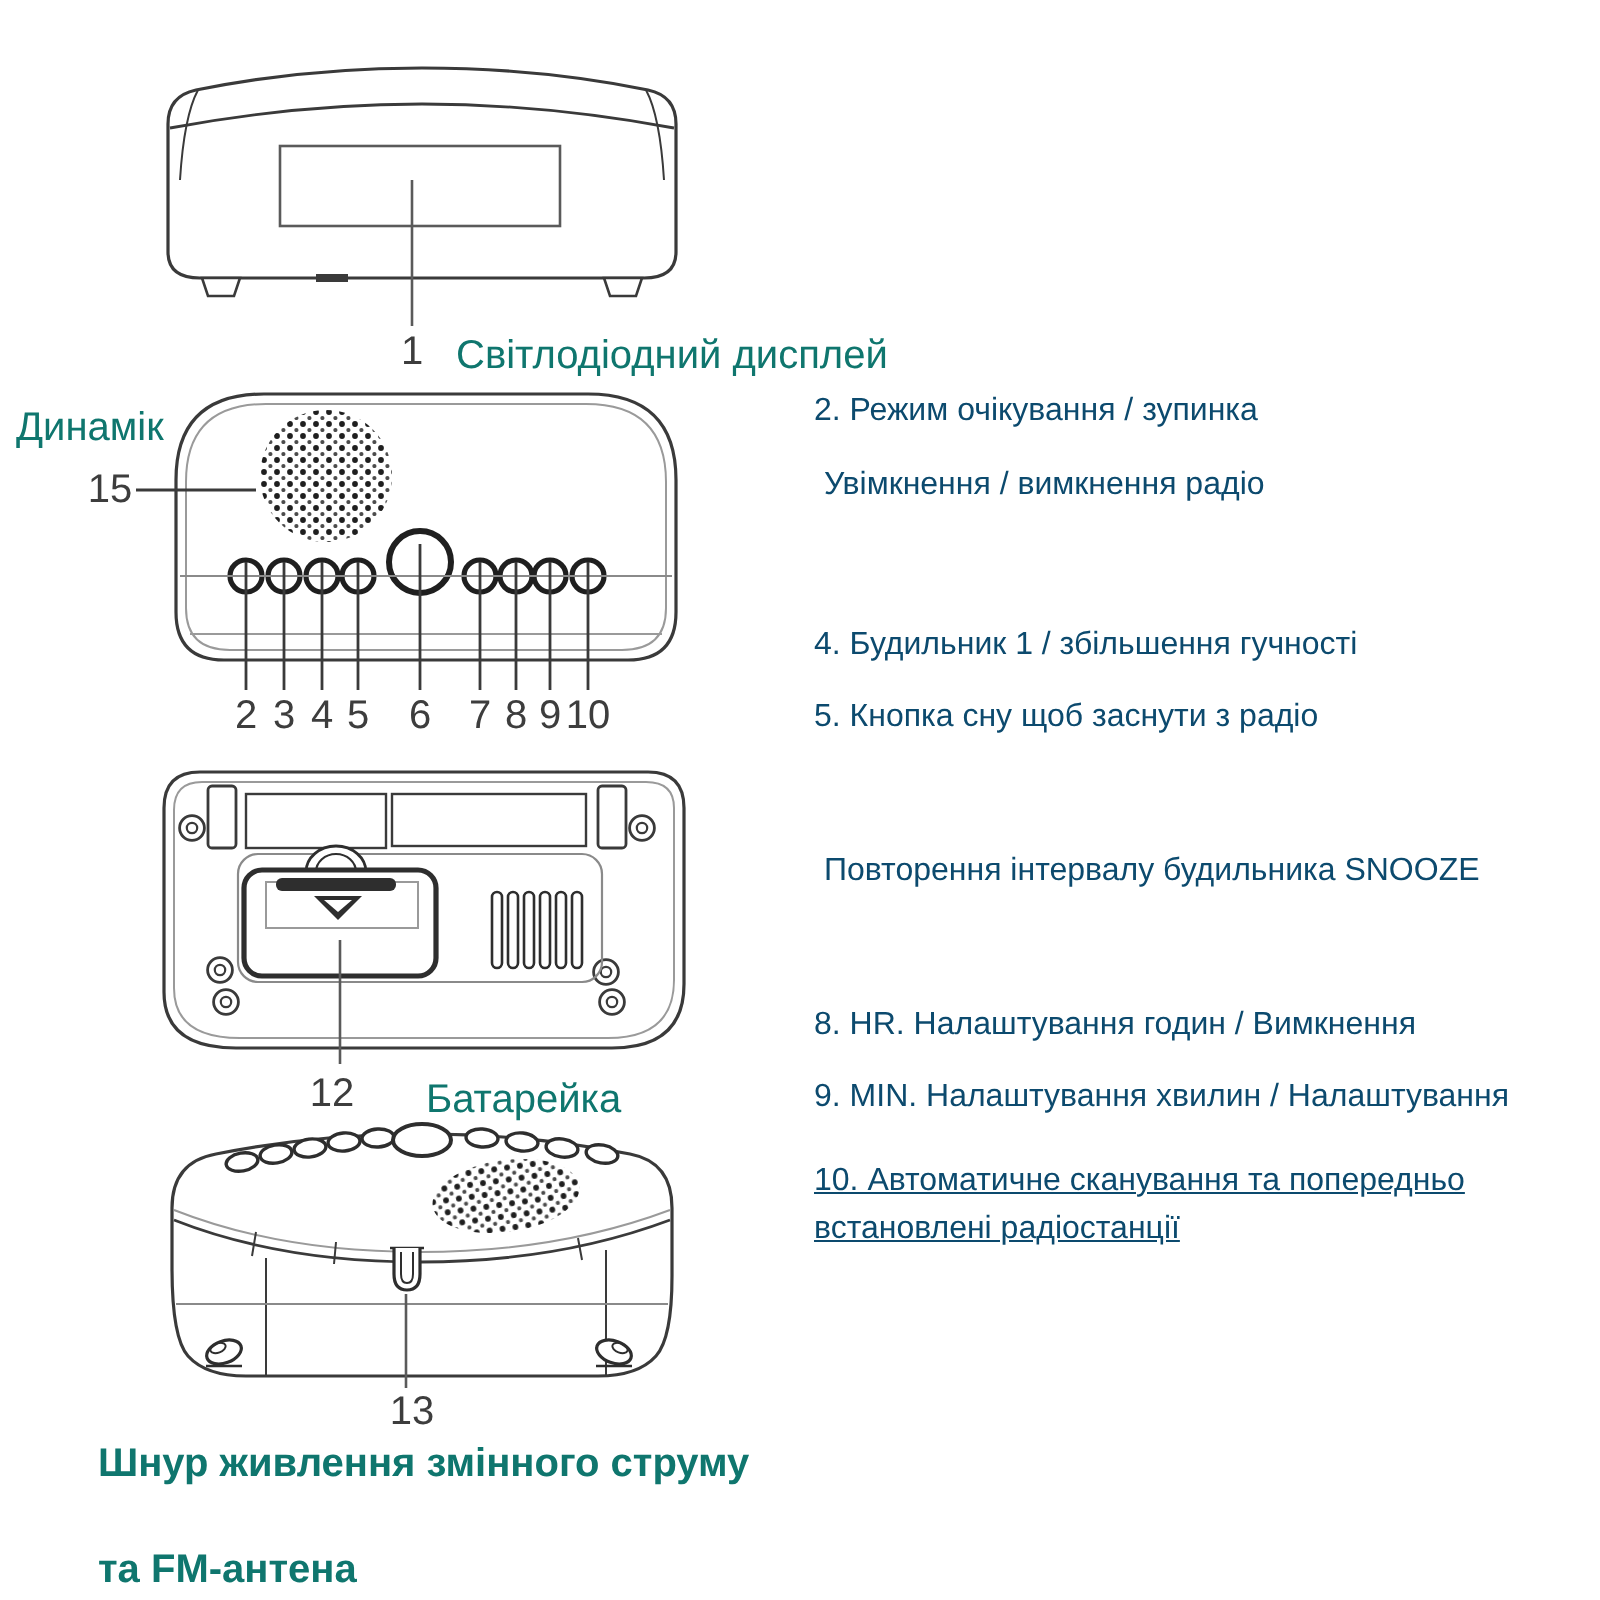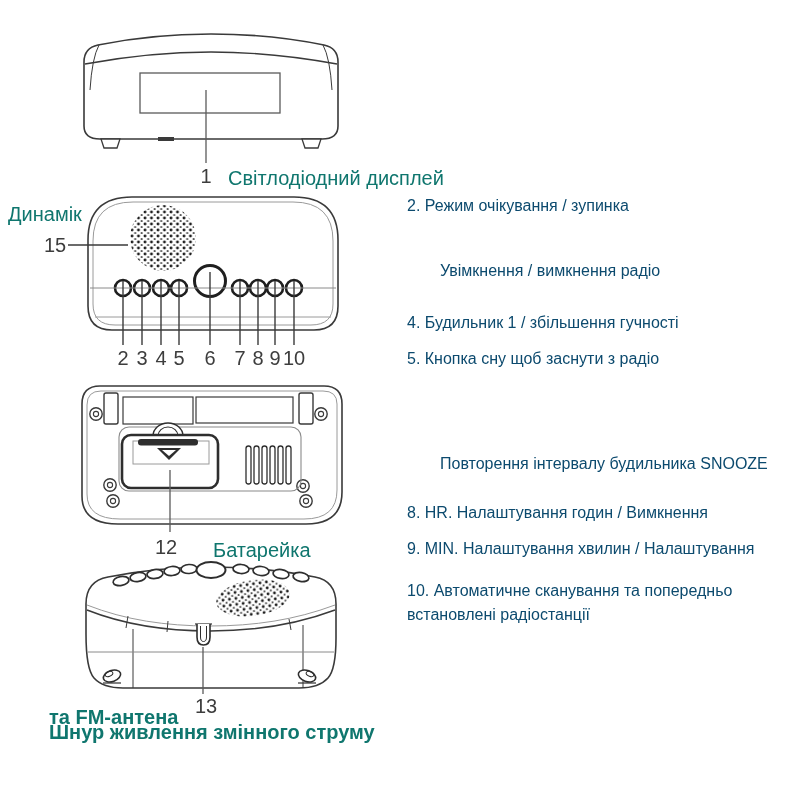--- a/index.html
+++ b/index.html
@@ -2,22 +2,22 @@
 <html><head>
 <meta charset="utf-8">
 <style>
   html,body{margin:0;padding:0;background:#ffffff;}
   #page{position:relative;width:800px;height:800px;background:#ffffff;overflow:hidden;
         font-family:"Liberation Sans","DejaVu Sans",sans-serif;color:#242424;}
   #art{position:absolute;left:0;top:0;width:800px;height:800px;}
   .lbl{position:absolute;font-size:20px;color:#0f766e;white-space:nowrap;}
   .num{position:absolute;font-size:20px;color:#3d3d3d;text-align:center;white-space:nowrap;}
   .instr{position:absolute;left:407px;font-size:16px;color:#0c4a6e;white-space:nowrap;}
-  .instr.cont{left:440px;margin-top:28px;}
-  .instr.wrap{white-space:normal;width:372px;line-height:24px;}
+  .instr.cont{left:412px;}
+  .instr.wrap{white-space:normal;width:372px;line-height:24px;text-decoration:underline;}
   .center{text-align:left;font-weight:bold;}
 </style>
 </head>
 <body>
 
 <div id="page">
 
   <svg id="art" viewBox="0 0 800 800" xmlns="http://www.w3.org/2000/svg">
     <defs>
       <pattern id="dotpat" width="6.5" height="6" patternUnits="userSpaceOnUse">
@@ -186,21 +186,21 @@
   <div class="num" style="left:226px;top:347px;width:28px">7</div>
   <div class="num" style="left:244px;top:347px;width:28px">8</div>
   <div class="num" style="left:261px;top:347px;width:28px">9</div>
   <div class="num" style="left:280px;top:347px;width:28px">10</div>
 
   <div class="num" style="left:149px;top:536px;width:34px">12</div>
   <div class="lbl" style="left:213px;top:539px">Батарейка</div>
 
   <div class="num" style="left:189px;top:695px;width:34px">13</div>
   <div class="lbl center" style="left:49px;top:721px;width:340px">Шнур живлення змінного струму</div>
-  <div class="lbl center" style="left:49px;top:706px;width:340px">та FM-антена</div>
+  <div class="lbl center" style="left:49px;top:774px;width:340px">та FM-антена</div>
 
   <div class="instr" style="top:197px">2. Режим очікування / зупинка</div>
   <div class="instr cont" style="top:234px">Увімкнення / вимкнення радіо</div>
   <div class="instr" style="top:314px">4. Будильник 1 / збільшення гучності</div>
   <div class="instr" style="top:350px">5. Кнопка сну щоб заснути з радіо</div>
   <div class="instr cont" style="top:427px">Повторення інтервалу будильника SNOOZE</div>
   <div class="instr" style="top:504px">8. HR. Налаштування годин / Вимкнення</div>
   <div class="instr" style="top:540px">9. MIN. Налаштування хвилин / Налаштування</div>
   <div class="instr wrap" style="top:579px">10. Автоматичне сканування та попередньо встановлені радіостанції</div>
 

